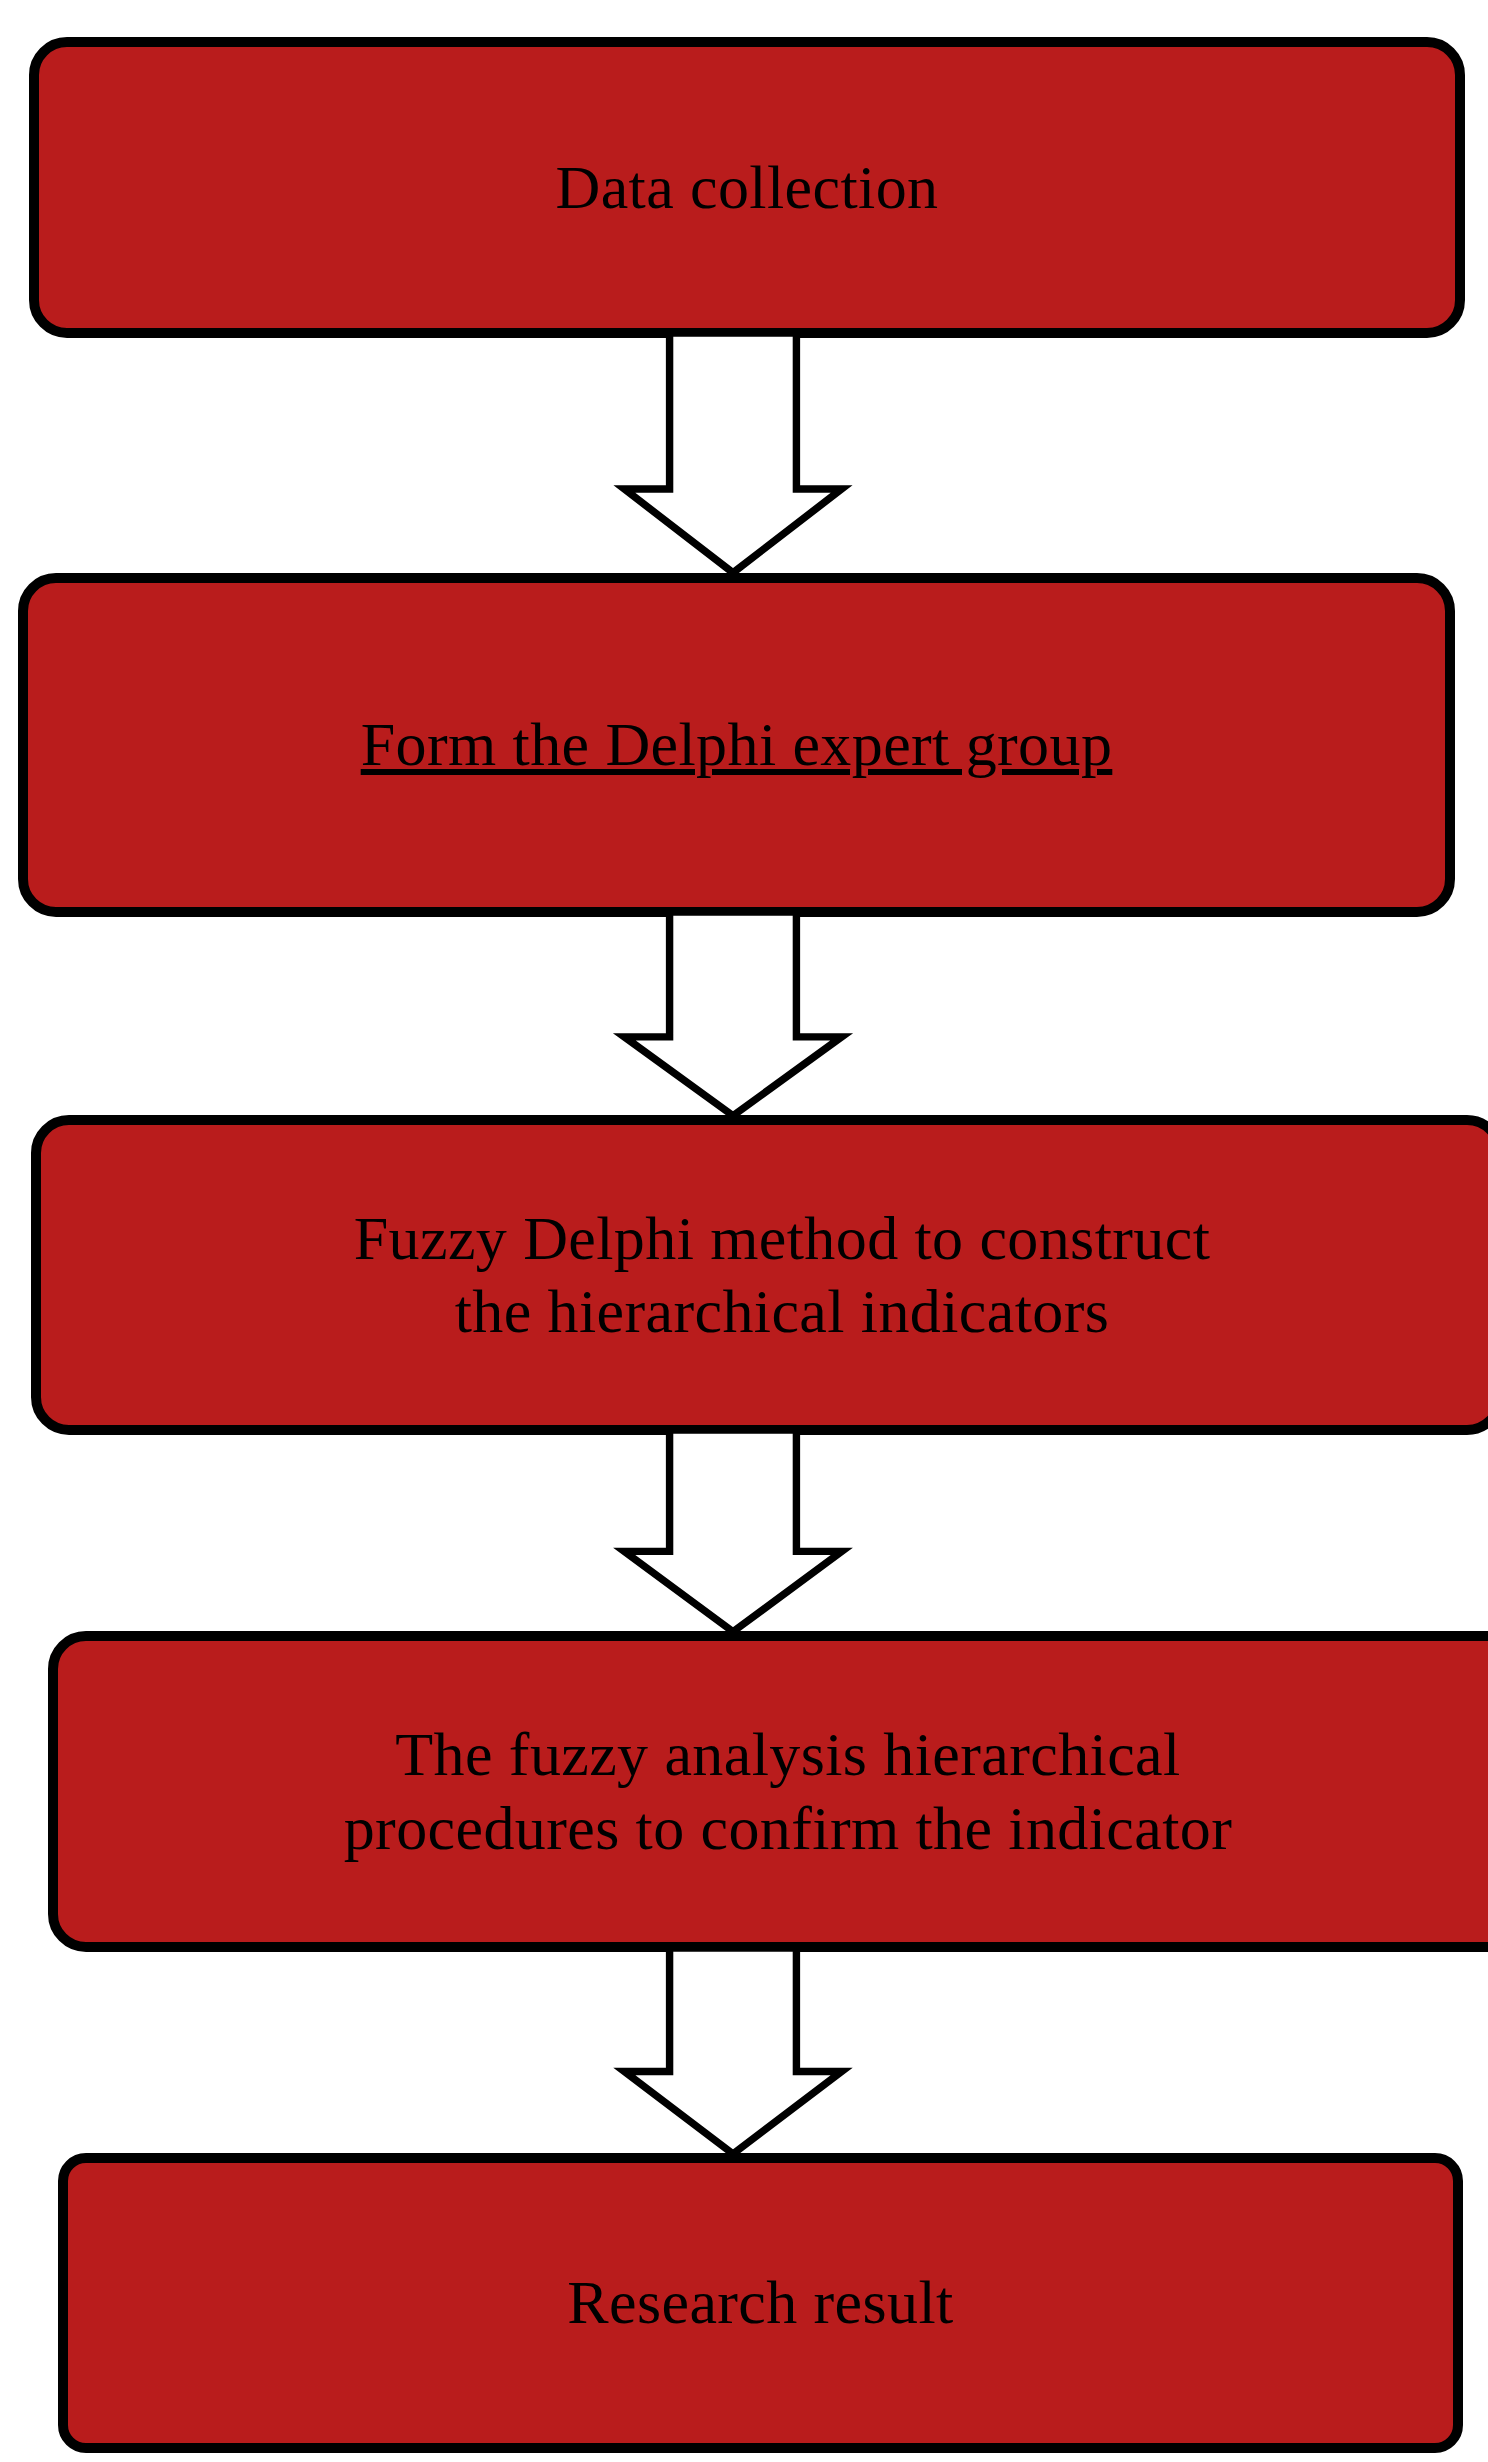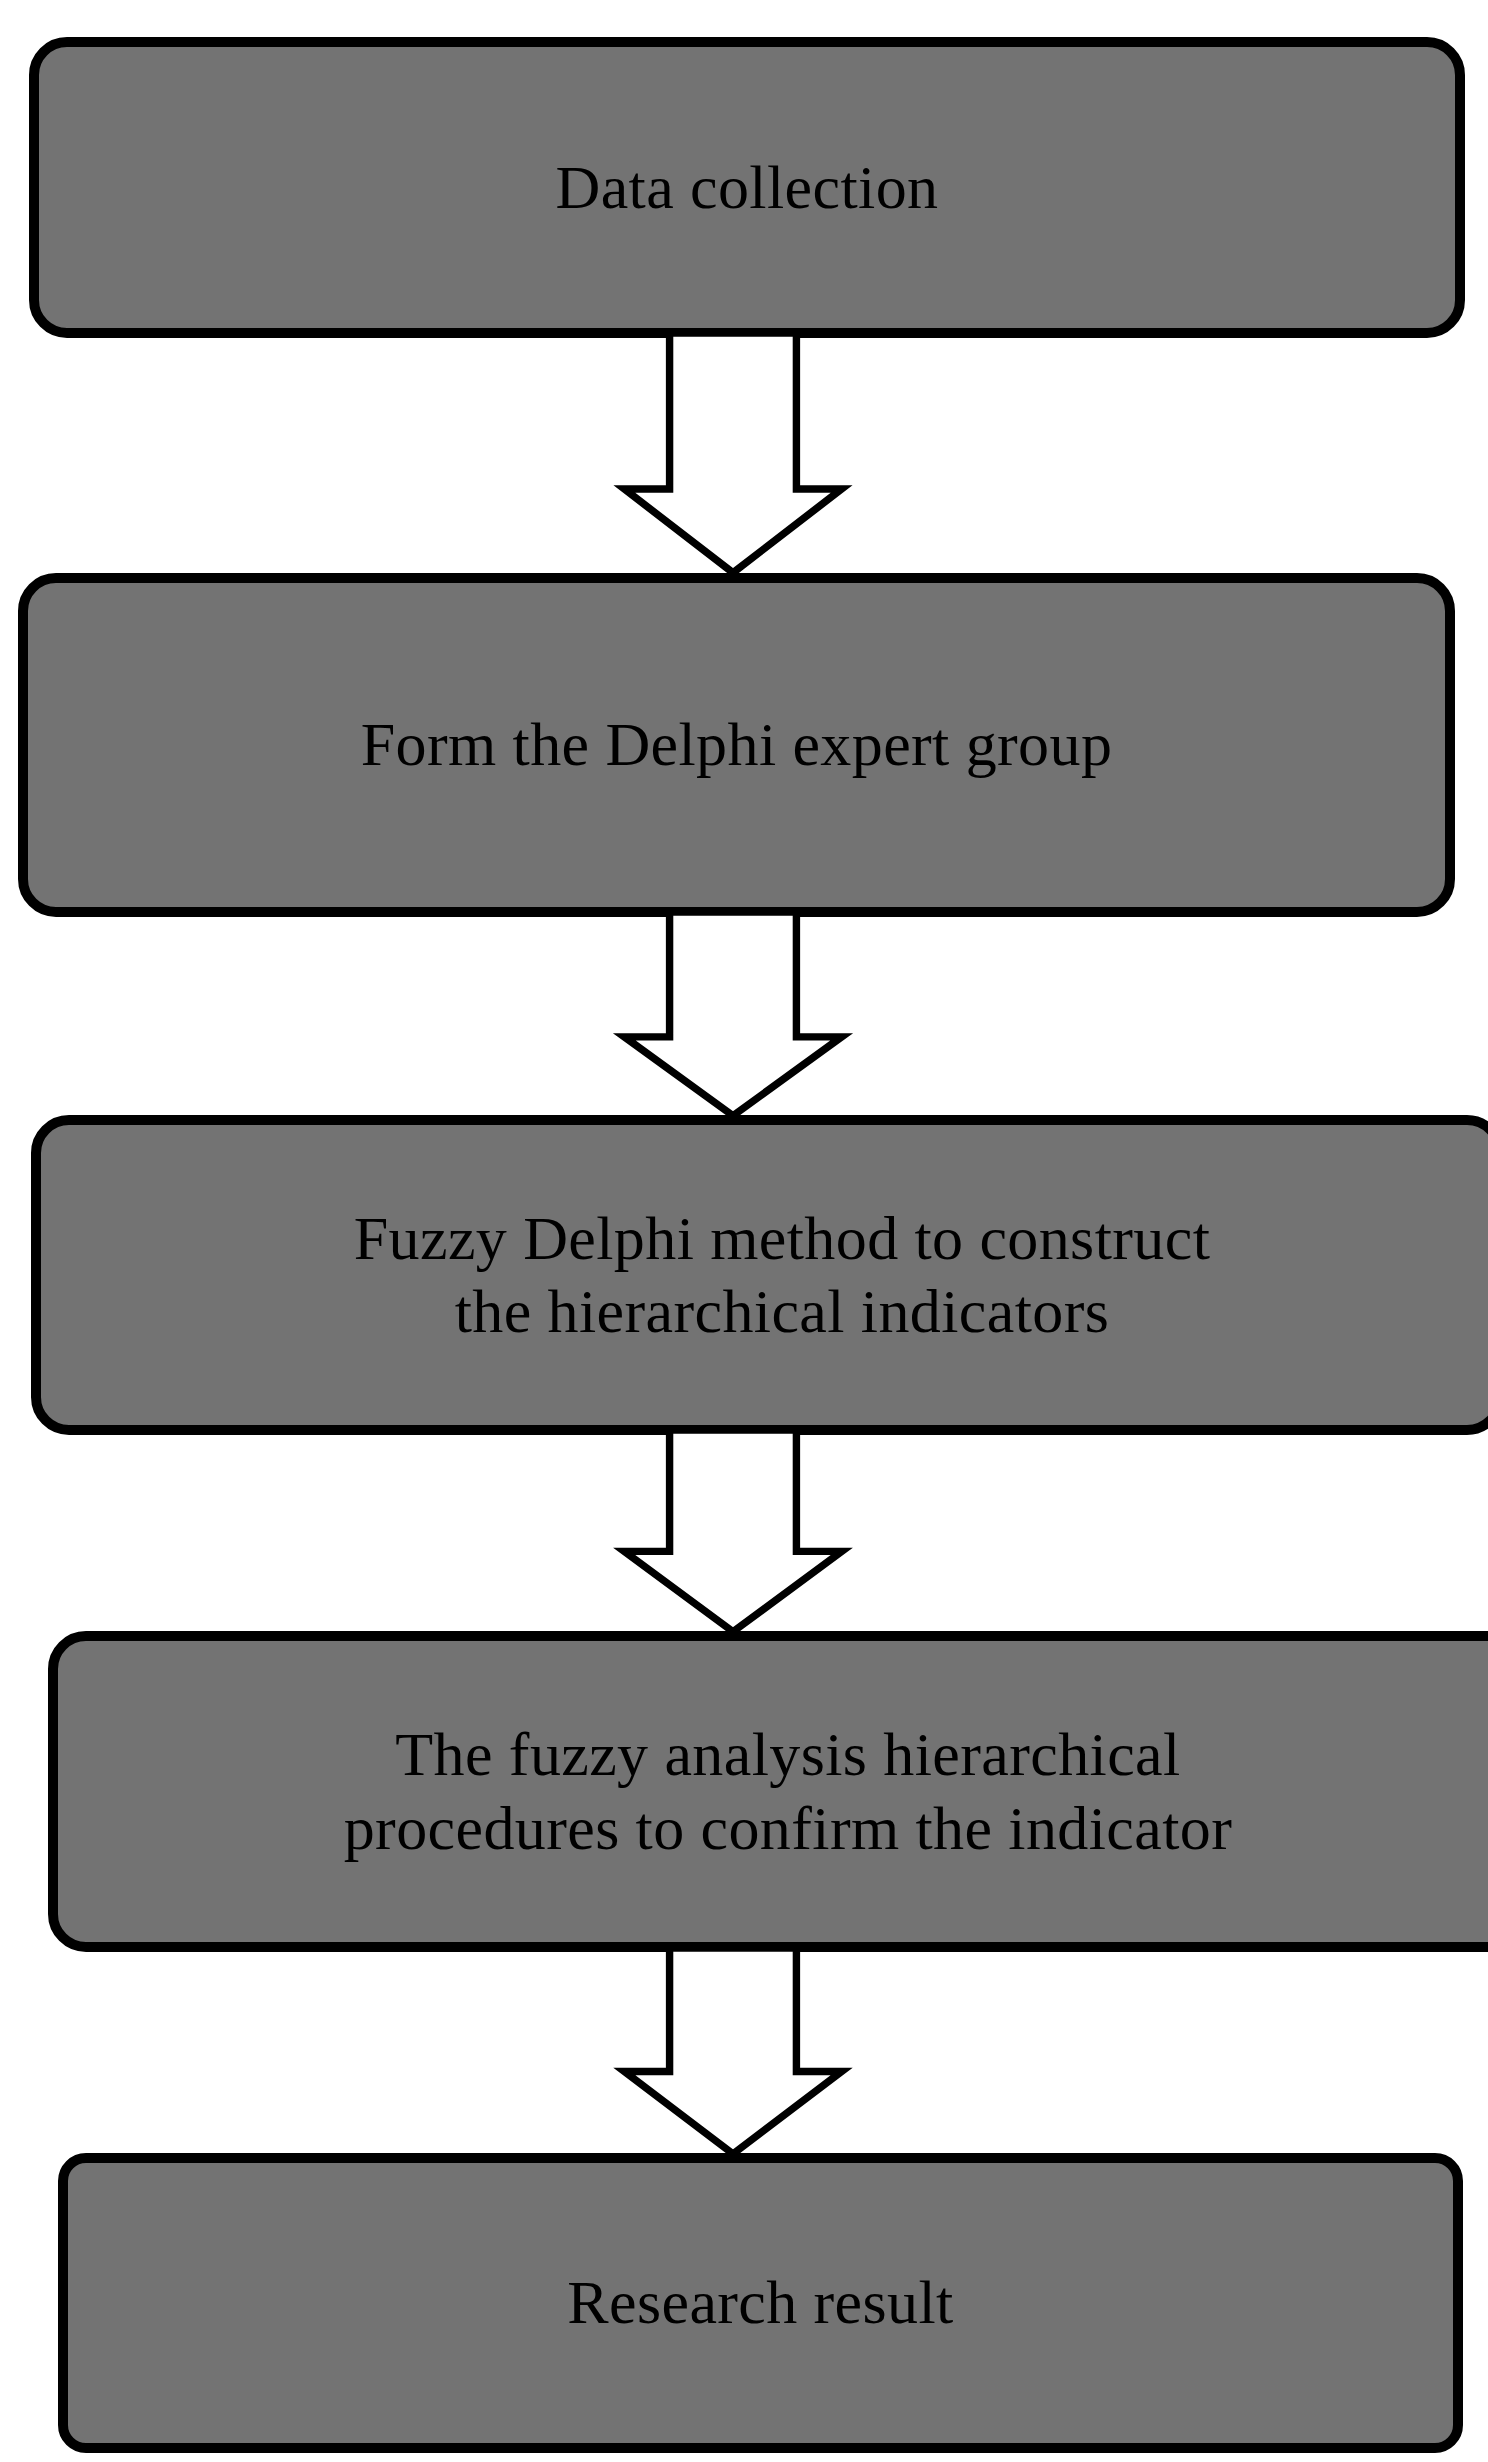--- a/index.html
+++ b/index.html
@@ -14,21 +14,21 @@
   #flowchart-root {
     position: relative;
     width: 1488px;
     height: 2462px;
     background: #ffffff;
     overflow: hidden;
   }
   .flow-node {
     position: absolute;
     box-sizing: border-box;
-    background: #737373;
+    background: #b91c1c;
     border: 10px solid #000000;
     border-radius: 38px;
     display: flex;
     align-items: center;
     justify-content: center;
     text-align: center;
   }
   .flow-node-label {
     display: block;
     color: #000000;
@@ -63,21 +63,21 @@
   <div class="flow-node" style="left:29px; top:37px; width:1436px; height:301px;">
     <span class="flow-node-label">Data collection</span>
   </div>
 
   <div class="flow-arrow" style="left:621px; top:333px; width:224px; height:243px;">
     <svg viewBox="0 0 272 296" preserveAspectRatio="none">
       <path class="arrow-shape" d="M 59,0 L 213,0 L 213,190 L 268,190 L 136,292 L 4,190 L 59,190 Z"></path>
     </svg>
   </div>
 
-  <div class="flow-node" style="left:18px; top:573px; width:1437px; height:344px;">
+  <div class="flow-node" style="left:18px; top:573px; width:1437px; height:344px;text-decoration:underline;">
     <span class="flow-node-label">Form the Delphi expert group</span>
   </div>
 
   <div class="flow-arrow" style="left:621px; top:912px; width:224px; height:207px;">
     <svg viewBox="0 0 272 252" preserveAspectRatio="none">
       <path class="arrow-shape" d="M 59,0 L 213,0 L 213,152 L 268,152 L 136,248 L 4,152 L 59,152 Z"></path>
     </svg>
   </div>
 
   <div class="flow-node" style="left:31px; top:1115px; width:1474px; height:320px;padding-left:28px;">

